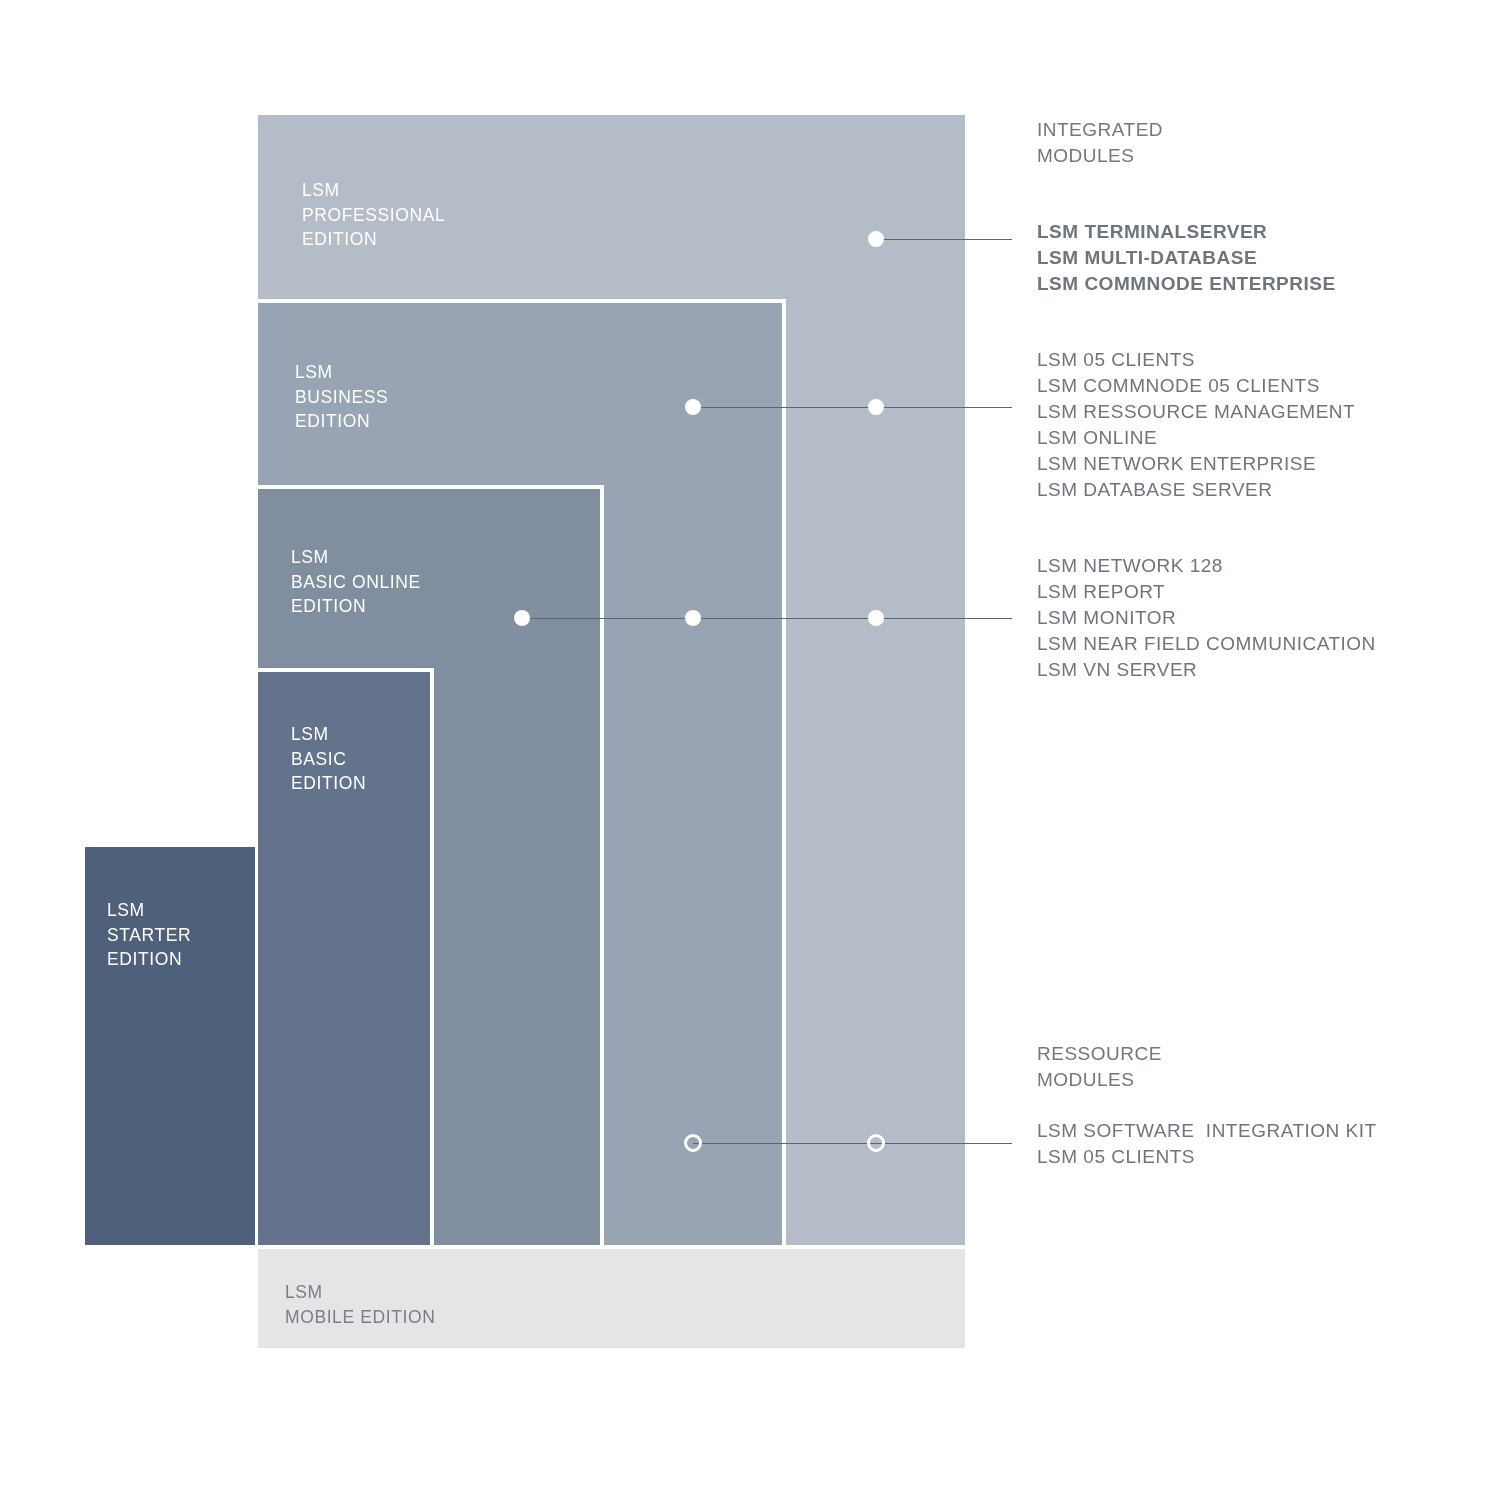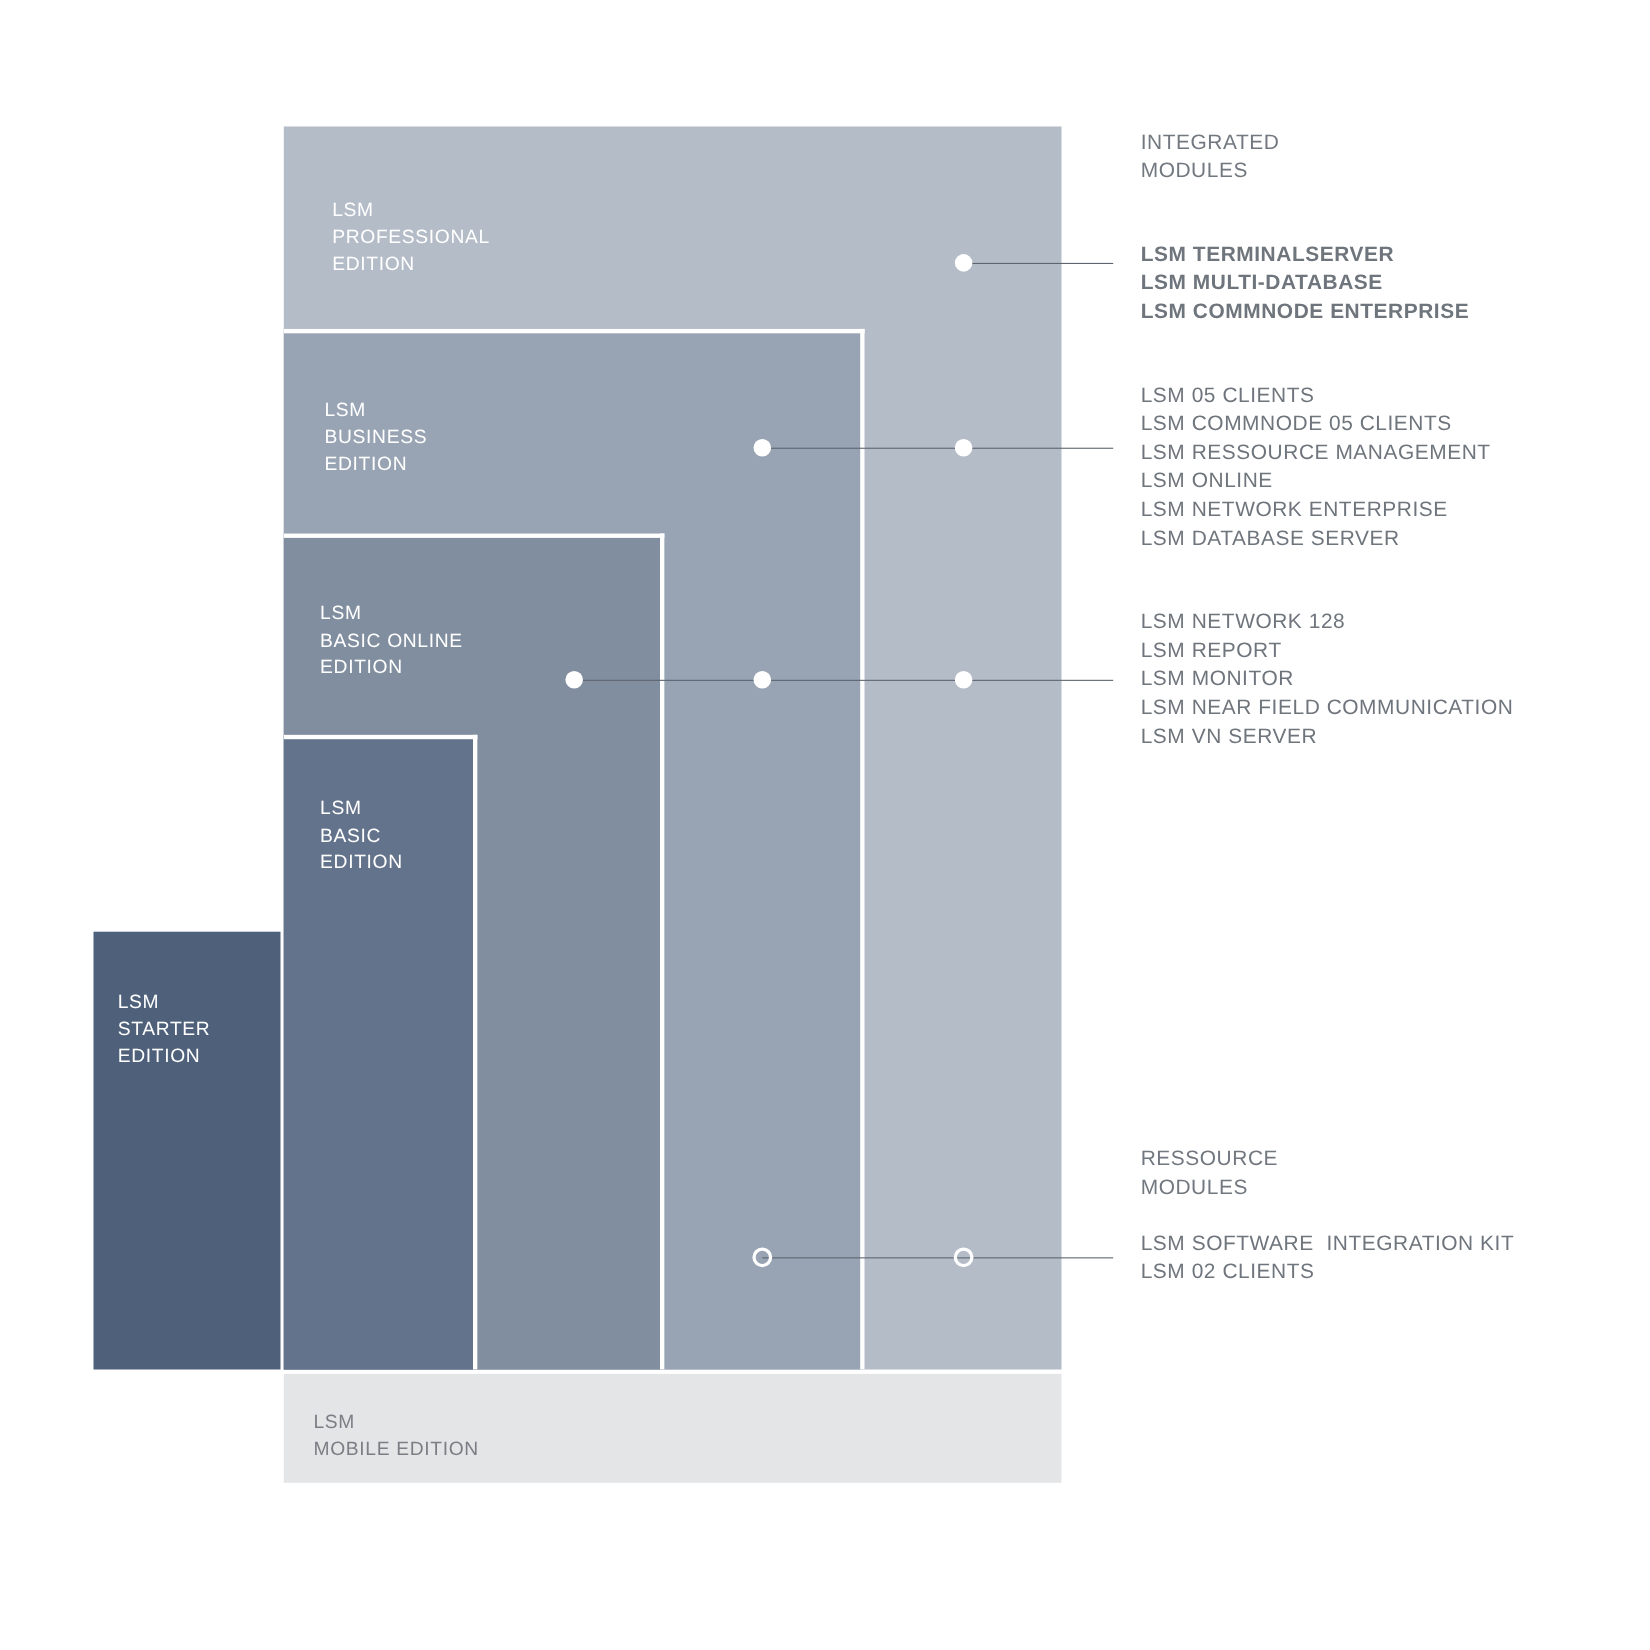--- a/index.html
+++ b/index.html
@@ -155,15 +155,15 @@
   <div class="note" style="left:1037px; top:553px;">LSM NETWORK 128
 LSM REPORT
 LSM MONITOR
 LSM NEAR FIELD COMMUNICATION
 LSM VN SERVER</div>
 
   <div class="note heading" style="left:1037px; top:1041px;">RESSOURCE
 MODULES</div>
 
   <div class="note" style="left:1037px; top:1118px;">LSM SOFTWARE  INTEGRATION KIT
-LSM 02 CLIENTS</div>
+LSM 05 CLIENTS</div>
 
 </div>
 
 </body></html>

